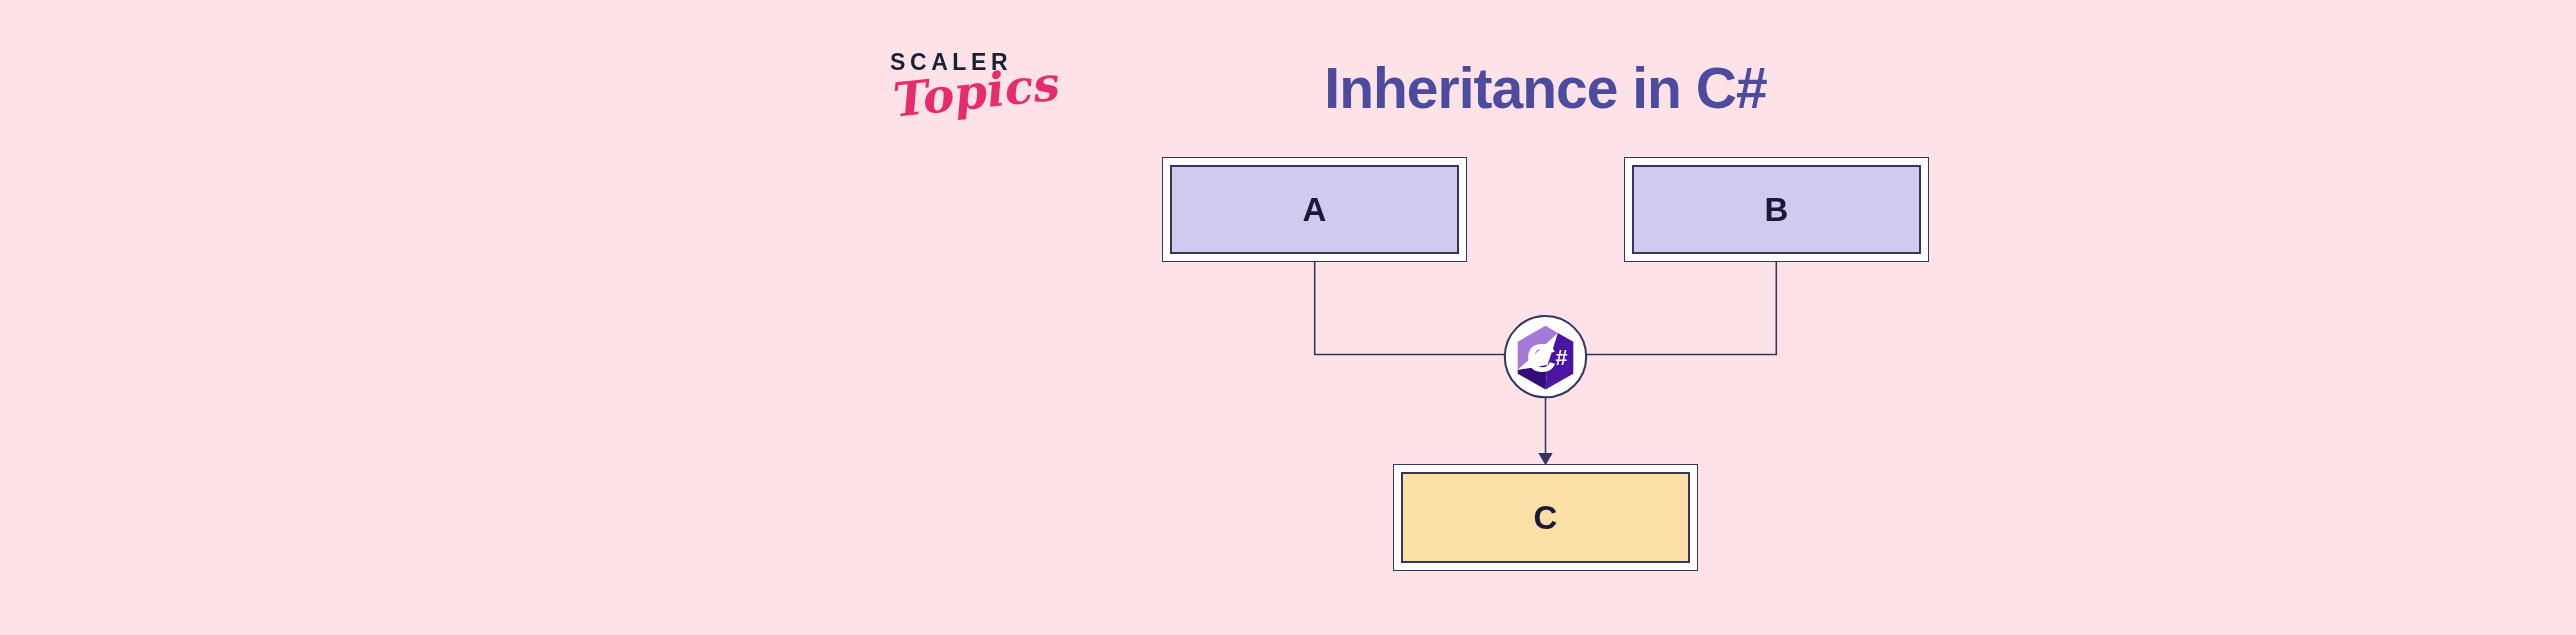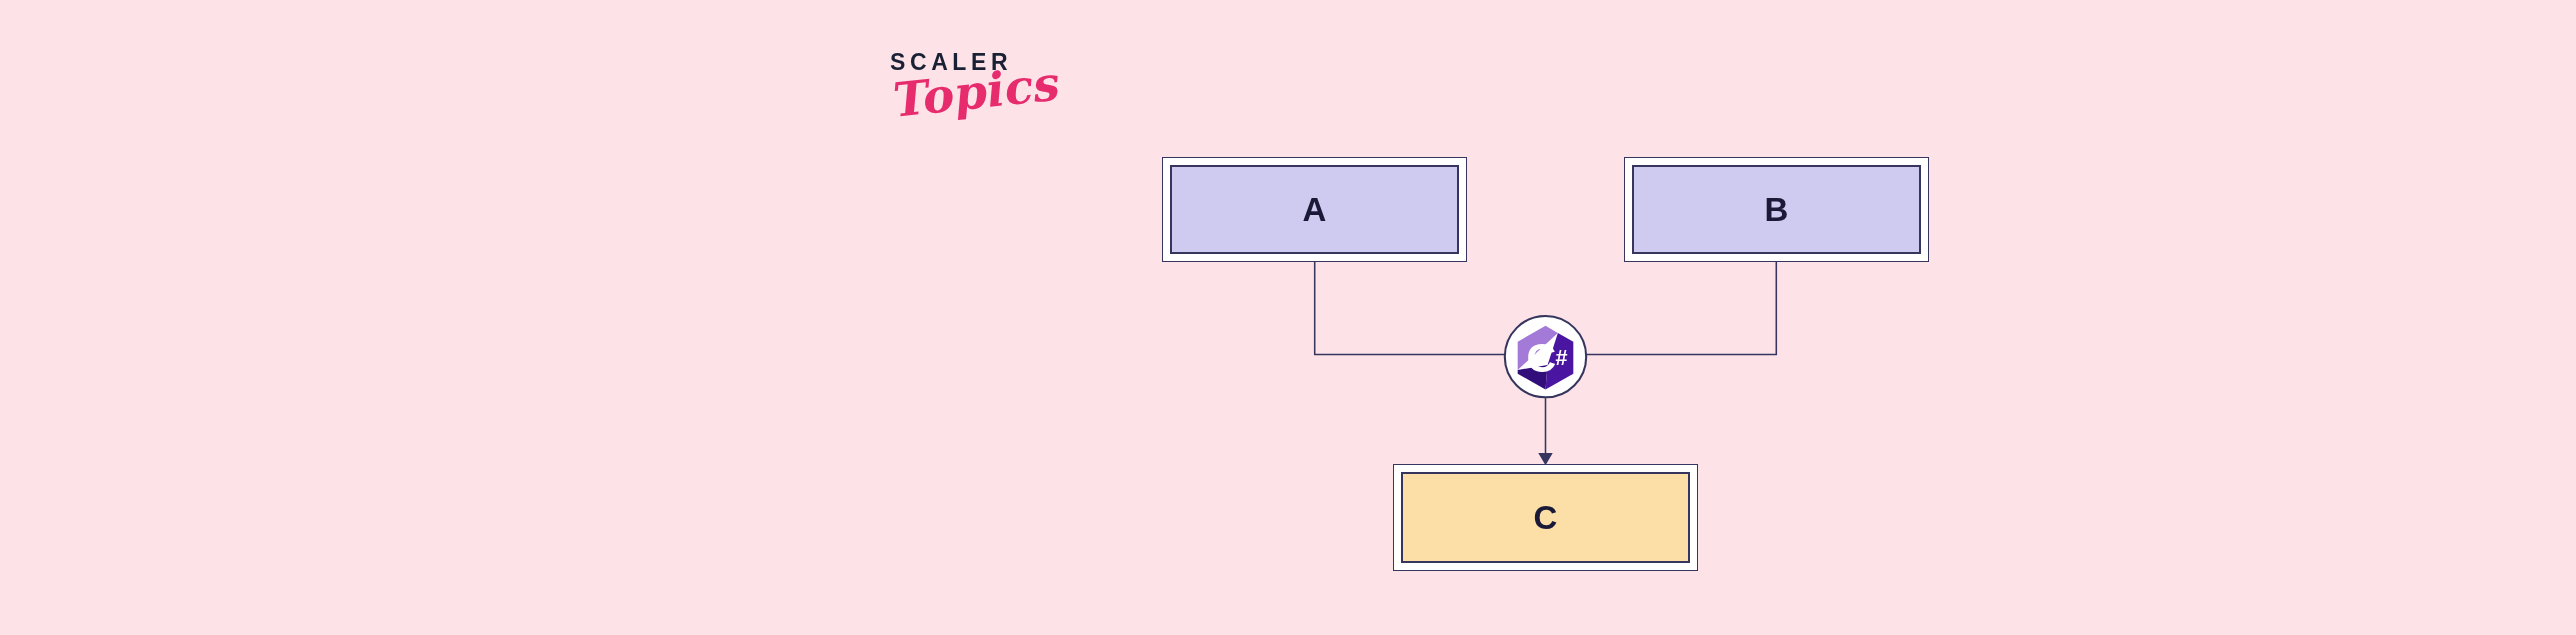--- a/index.html
+++ b/index.html
@@ -70,20 +70,21 @@
 </head>
 <body>
 
 <div class="canvas" style="background-color: rgb(253, 226, 232);">
 
   <div class="logo">
     <div class="logo-brand" style="color: rgb(27, 33, 52);">SCALER</div>
     <div class="logo-sub" style="color: rgb(231, 44, 110);">Topics</div>
   </div>
 
+  <h1 class="title" style="color: rgb(77, 75, 157);">Inheritance in C#</h1>
 
   <svg class="connectors" viewBox="0 0 6000 1234" xmlns="http://www.w3.org/2000/svg">
     <polyline points="2552,505 2552,688 2922,688" stroke="#35355e"></polyline>
     <polyline points="3448,505 3448,688 3078,688" stroke="#35355e"></polyline>
     <line x1="3000" y1="770" x2="3000" y2="881" stroke="#35355e"></line>
     <polygon points="2986,879 3014,879 3000,903" fill="#35355e"></polygon>
 
     <circle cx="3000" cy="692" r="79" fill="#ffffff" stroke="#35355e"></circle>
 
     <g transform="translate(3000,694)">

